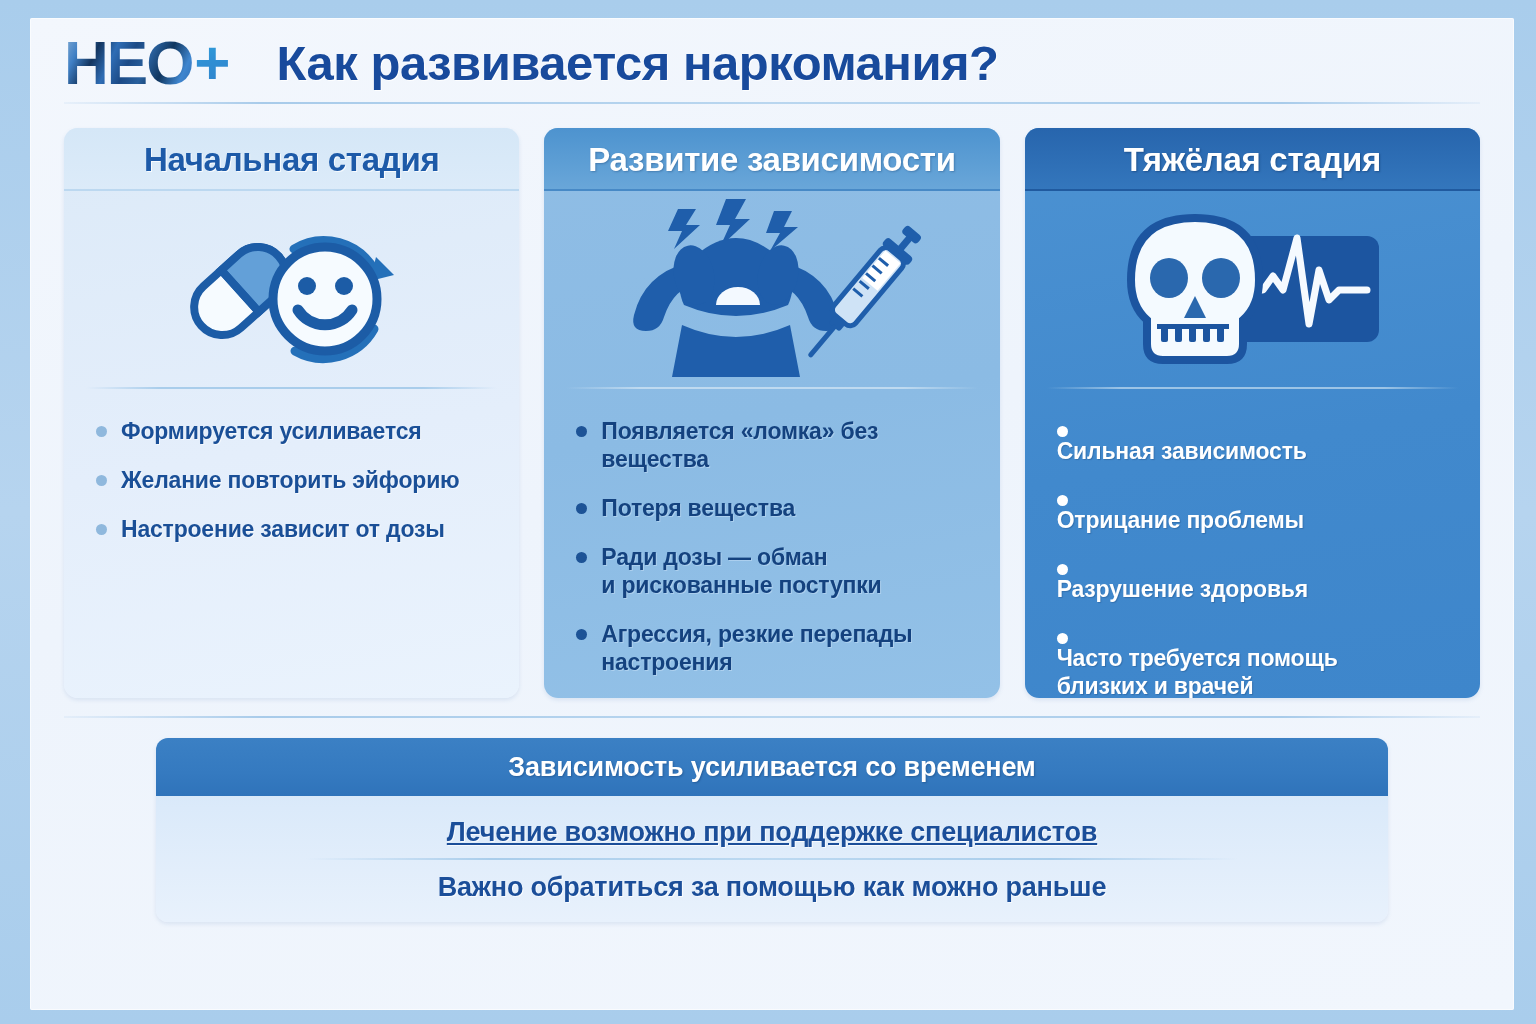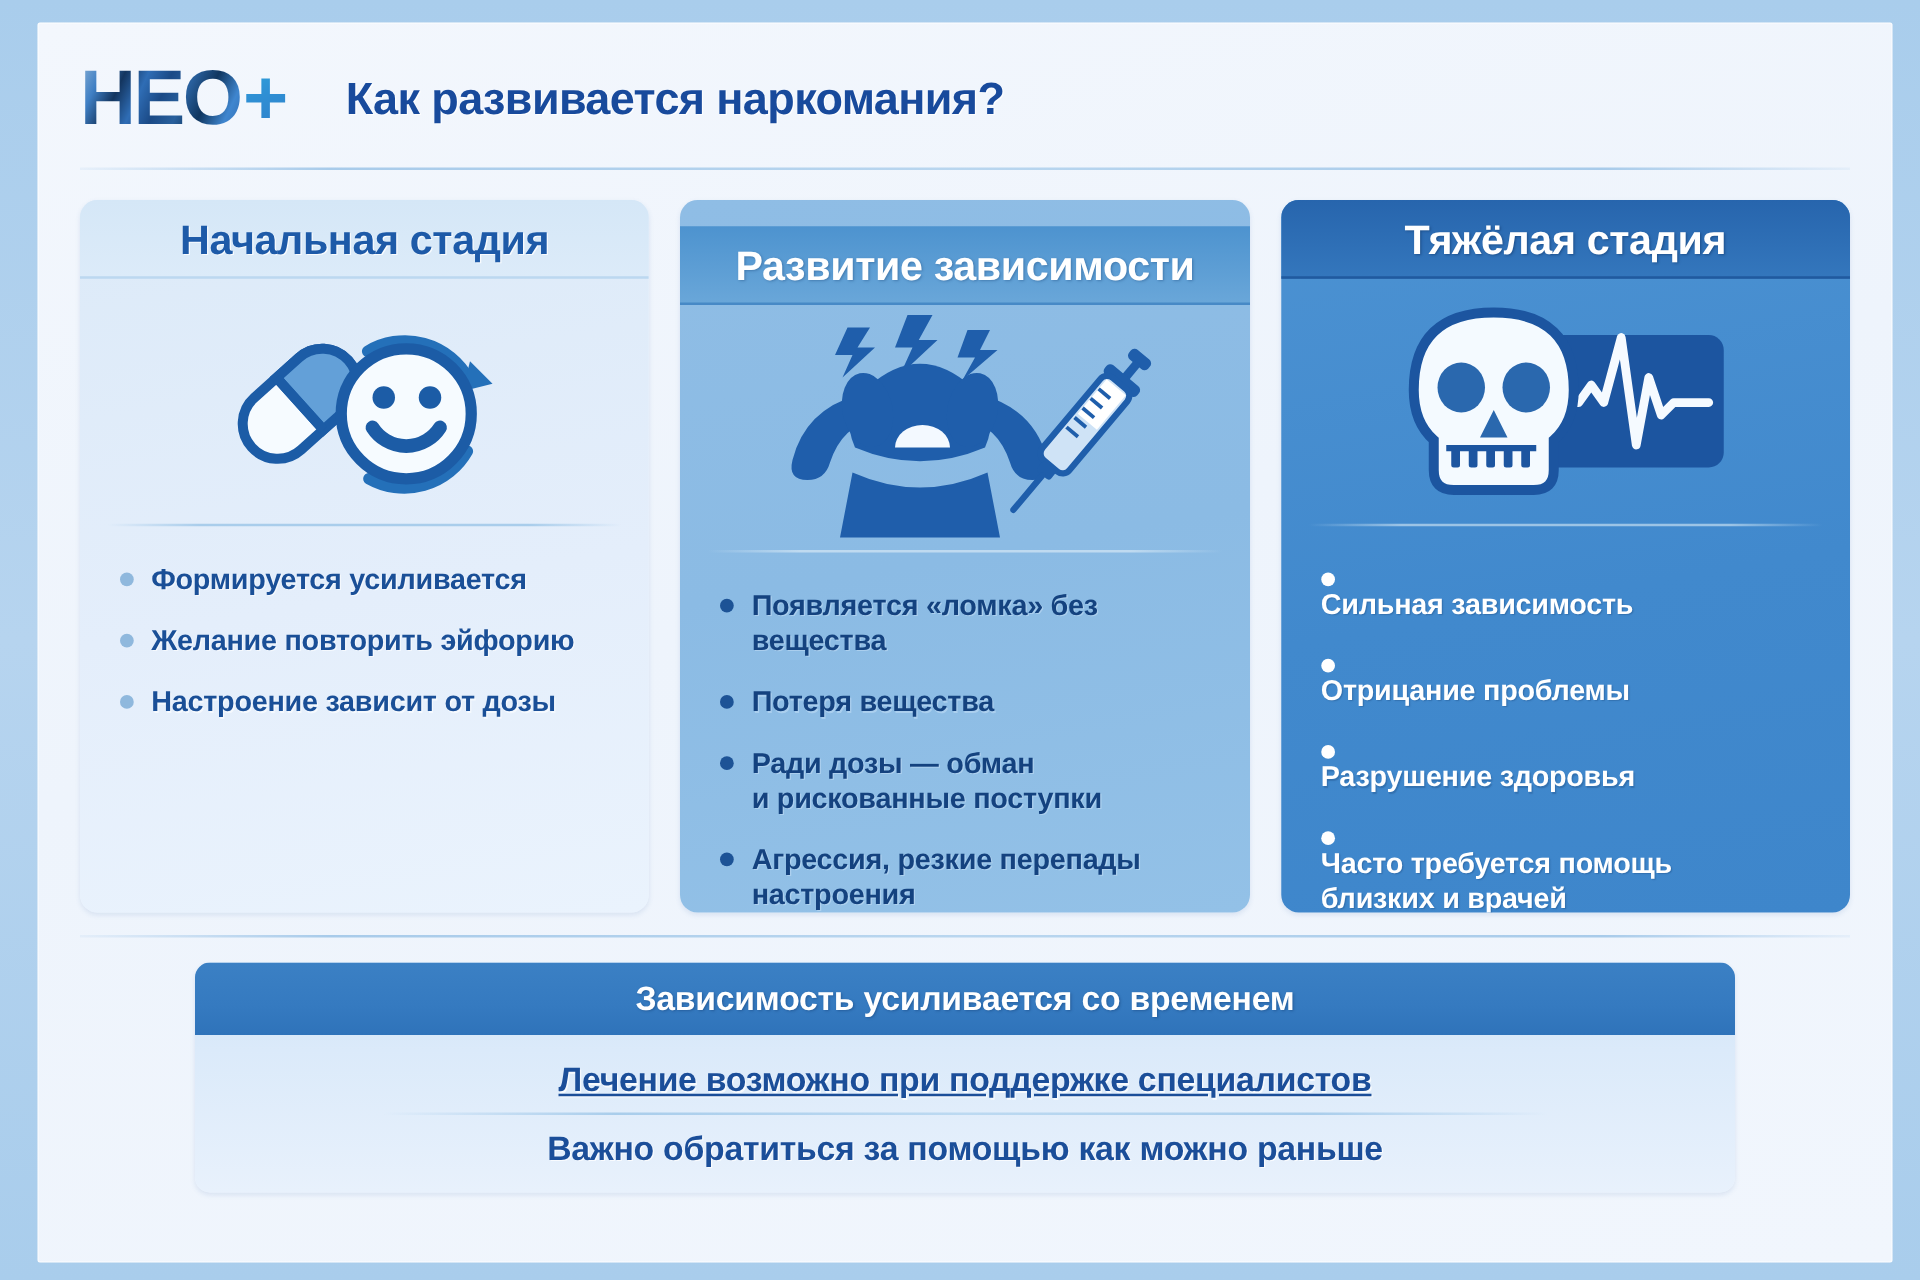--- a/index.html
+++ b/index.html
@@ -34,21 +34,21 @@
     box-shadow: 0 0 0 1px rgba(255,255,255,0.6) inset;
     padding: 0 34px;
     display: flex;
     flex-direction: column;
   }
 
   
   .header {
     display: flex;
     align-items: center;
-    height: 116px;
+    height: 84px;
     flex: 0 0 auto;
     padding-top: 6px;
   }
 
   .logo {
     display: flex;
     align-items: baseline;
     margin-right: 46px;
     user-select: none;
   }
@@ -73,21 +73,21 @@
     line-height: 1;
     margin-left: 2px;
     background: linear-gradient(160deg, #2fa8dd 0%, #2f8fd4 45%, #2f7ec8 100%);
     -webkit-background-clip: text;
     background-clip: text;
     color: transparent;
     -webkit-text-fill-color: transparent;
   }
 
   .page-title {
-    font-size: 36px;
+    font-size: 49px;
     font-weight: bold;
     color: #184a9c;
     letter-spacing: -0.5px;
     text-shadow: 1px 1px 0 rgba(255,255,255,0.85);
     white-space: nowrap;
   }
 
   .rule {
     height: 2px;
     flex: 0 0 auto;
@@ -187,21 +187,20 @@
   .card-1 .card-head::after { background: #bcd8f0; }
   .card-1 .card-title { color: #1d5aa8; text-shadow: 1px 1px 0 rgba(255,255,255,0.8); }
   .card-1 .card-divider { background: linear-gradient(90deg, rgba(170,205,235,0) 0%, #a9cdeb 18%, #a9cdeb 82%, rgba(170,205,235,0) 100%); }
   .card-1 .bullets li { color: #1a4f97; text-shadow: 1px 1px 0 rgba(255,255,255,0.6); }
   .card-1 .dot { background: #8fb8dd; }
 
   
   .card-2 { background: linear-gradient(170deg, #8fbde5 0%, #8bbbe4 50%, #93c1e7 100%); }
   .card-2 .card-head {
     background: linear-gradient(180deg, #4d93cf 0%, #6aa7d9 100%);
-    margin-top: 21px;
   }
   .card-2 .card-head::after { background: #4789c6; }
   .card-2 .card-title { color: #ffffff; text-shadow: 1px 1px 2px rgba(20,60,110,0.35); }
   .card-2 .card-divider { background: linear-gradient(90deg, rgba(225,238,250,0) 0%, #bfdaf0 18%, #bfdaf0 82%, rgba(225,238,250,0) 100%); }
   .card-2 .bullets li { color: #14427f; text-shadow: 1px 1px 0 rgba(225,240,255,0.35); }
   .card-2 .dot { background: #1d5396; }
 
   
   .card-3 { background: linear-gradient(170deg, #4c92d2 0%, #4189cd 55%, #3e86cb 100%); }
   .card-3 .card-head {

